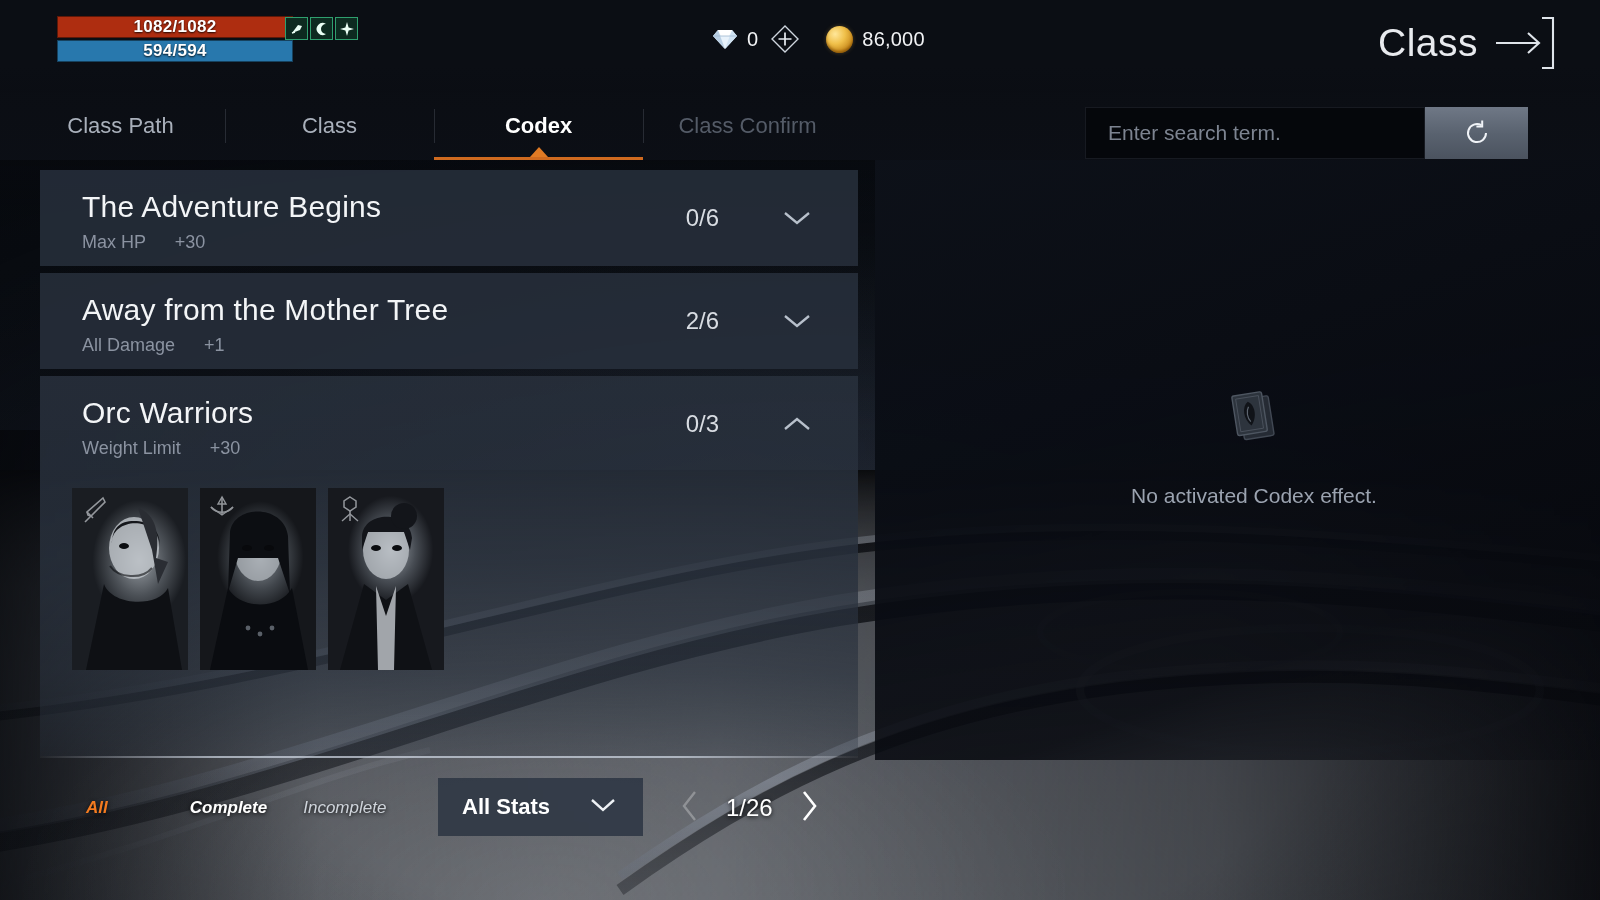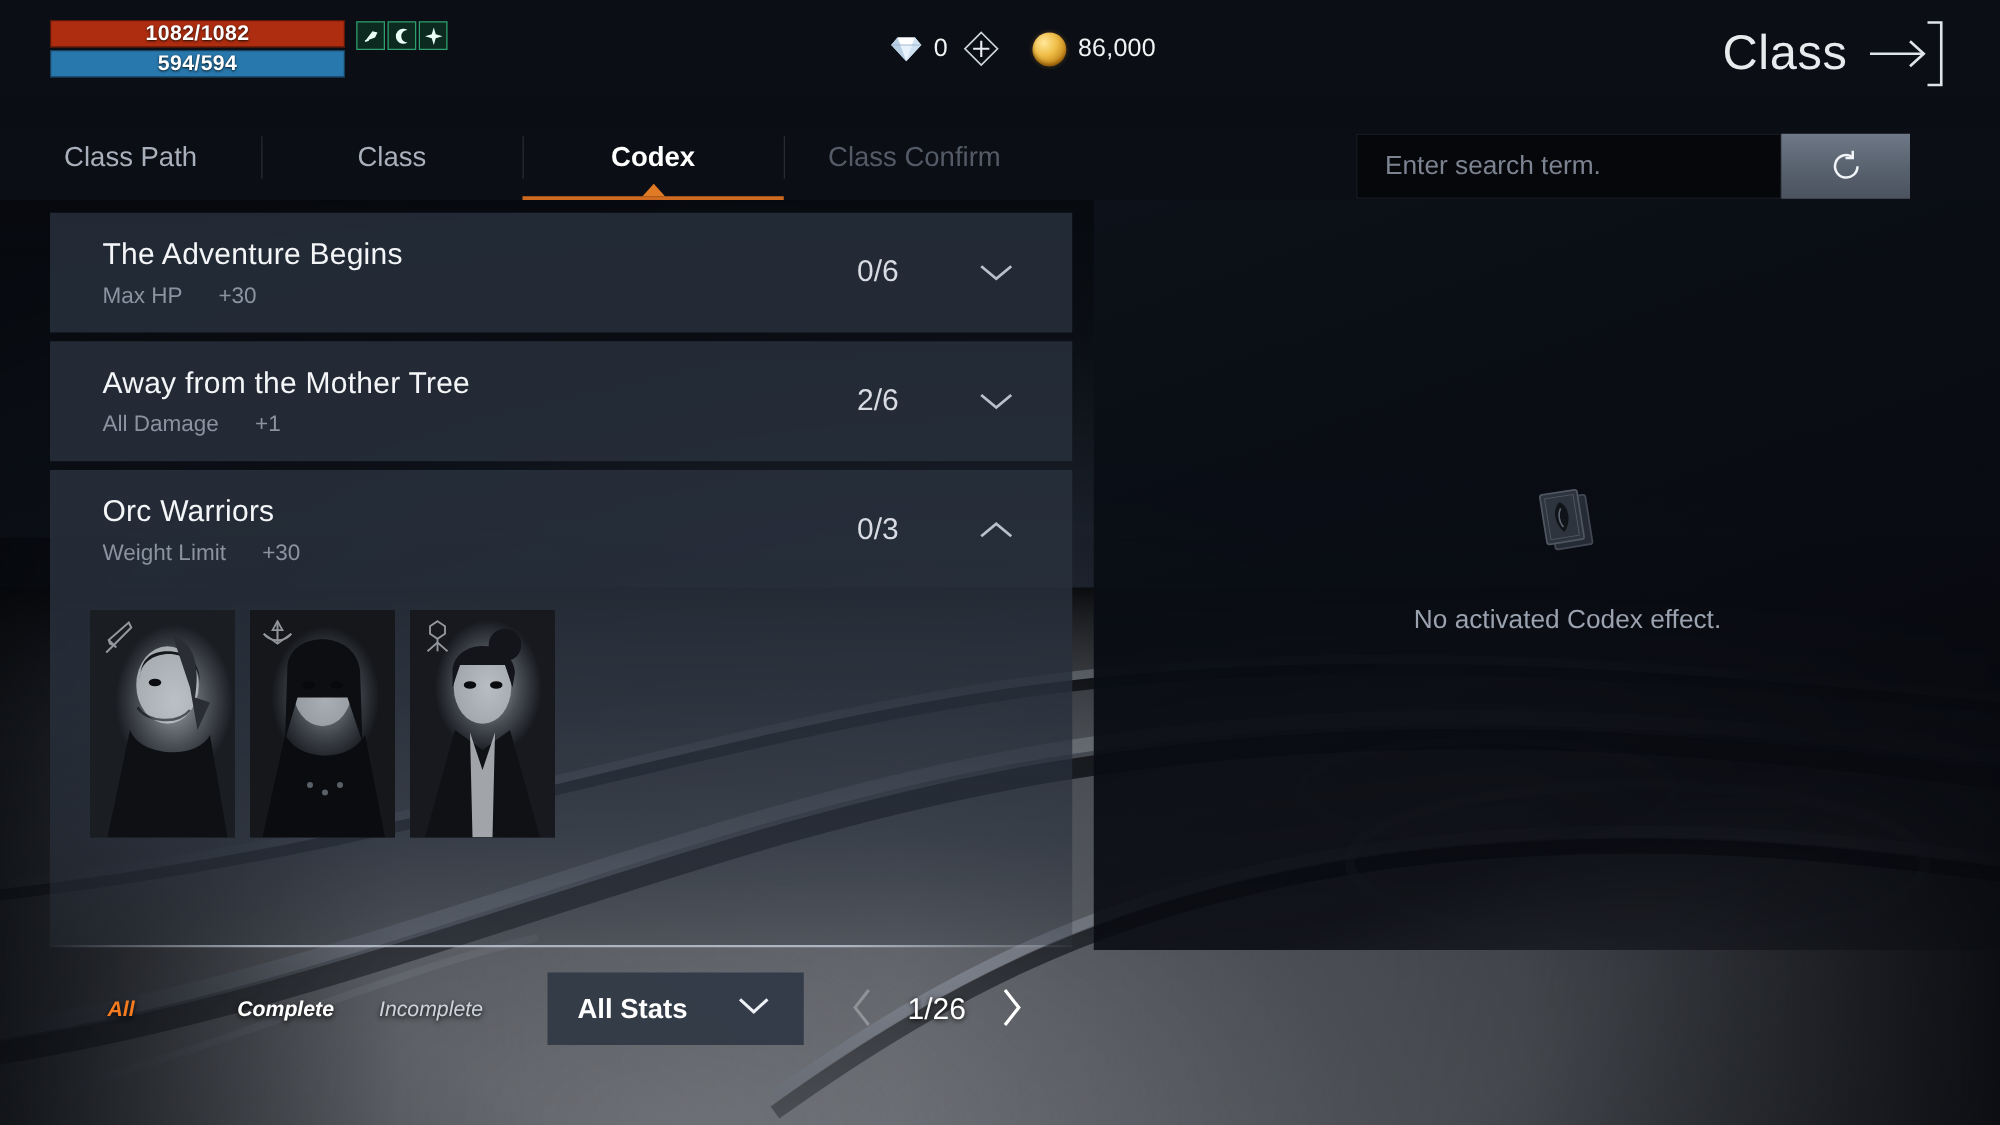--- a/index.html
+++ b/index.html
@@ -75,21 +75,21 @@
       linear-gradient(180deg, rgba(5,7,11,.86) 0%, rgba(6,8,13,.38) 11%, rgba(0,0,0,0) 24%);
   }
 
   
   .hud-top {
     position:absolute; left:0; top:0; width:1600px; height:92px;
     background: linear-gradient(180deg, #0b0e14 0%, #0b0e14 72%, rgba(11,14,20,.92) 100%);
     z-index: 30;
   }
 
-  .bars { position:absolute; left:40px; top:16px; width:244px; }
+  .bars { position:absolute; left:57px; top:16px; width:244px; }
   .bar {
     position:relative; height:22px; width:236px;
     display:flex; align-items:center; justify-content:center;
     box-shadow: inset 0 0 0 1px rgba(0,0,0,.45);
   }
   .bar-hp { background:#ae2d10; margin-bottom:2px; }
   .bar-mp { background:#2878ad; }
   .bar-text {
     color:#fff; font-size:17px; font-weight:bold; letter-spacing:.3px;
     text-shadow: 0 1px 2px rgba(0,0,0,.85);
@@ -122,21 +122,21 @@
     cursor:pointer;
   }
   .class-exit-label { color:#e8eaee; font-size:39px; font-weight:300; letter-spacing:.5px; }
 
   
   .tabbar {
     position:absolute; left:0; top:92px; width:1600px; height:68px;
     background: linear-gradient(180deg, rgba(11,14,20,.97), rgba(12,15,22,.95));
     z-index:28;
   }
-  .tabs { position:absolute; left:0; top:0; height:68px; display:flex; }
+  .tabs { position:absolute; left:16px; top:0; height:68px; display:flex; }
   .tab {
     position:relative; width:209px; height:68px;
     display:flex; align-items:center; justify-content:center;
     color:#a9b0bb; font-size:22px; cursor:pointer;
   }
   .tab + .tab::before {
     content:""; position:absolute; left:0; top:17px; width:1px; height:34px;
     background:rgba(140,150,165,.22);
   }
   .tab.active { color:#ffffff; font-weight:bold; }
@@ -173,21 +173,21 @@
     z-index:20; overflow:hidden;
   }
   .codex-row {
     position:relative; width:818px;
     background: rgba(40,48,60,.86);
     margin-bottom:7px;
     cursor:pointer;
   }
   .codex-row.collapsed { height:96px; }
   .row-head { position:relative; height:96px; padding:20px 0 0 42px; }
-  .row-title { color:#f3f5f7; font-size:24px; font-weight:400; letter-spacing:.2px; }
+  .row-title { color:#f3f5f7; font-size:30px; font-weight:400; letter-spacing:.2px; }
   .row-sub { margin-top:8px; color:#8b93a1; font-size:18px; }
   .row-sub .stat-val { margin-left:24px; }
   .row-count {
     position:absolute; right:139px; top:50%; transform:translateY(-50%);
     color:#d8dce2; font-size:24px;
   }
   .row-chev {
     position:absolute; right:46px; top:50%; transform:translateY(-50%);
     width:30px; height:30px; display:flex; align-items:center; justify-content:center;
   }

